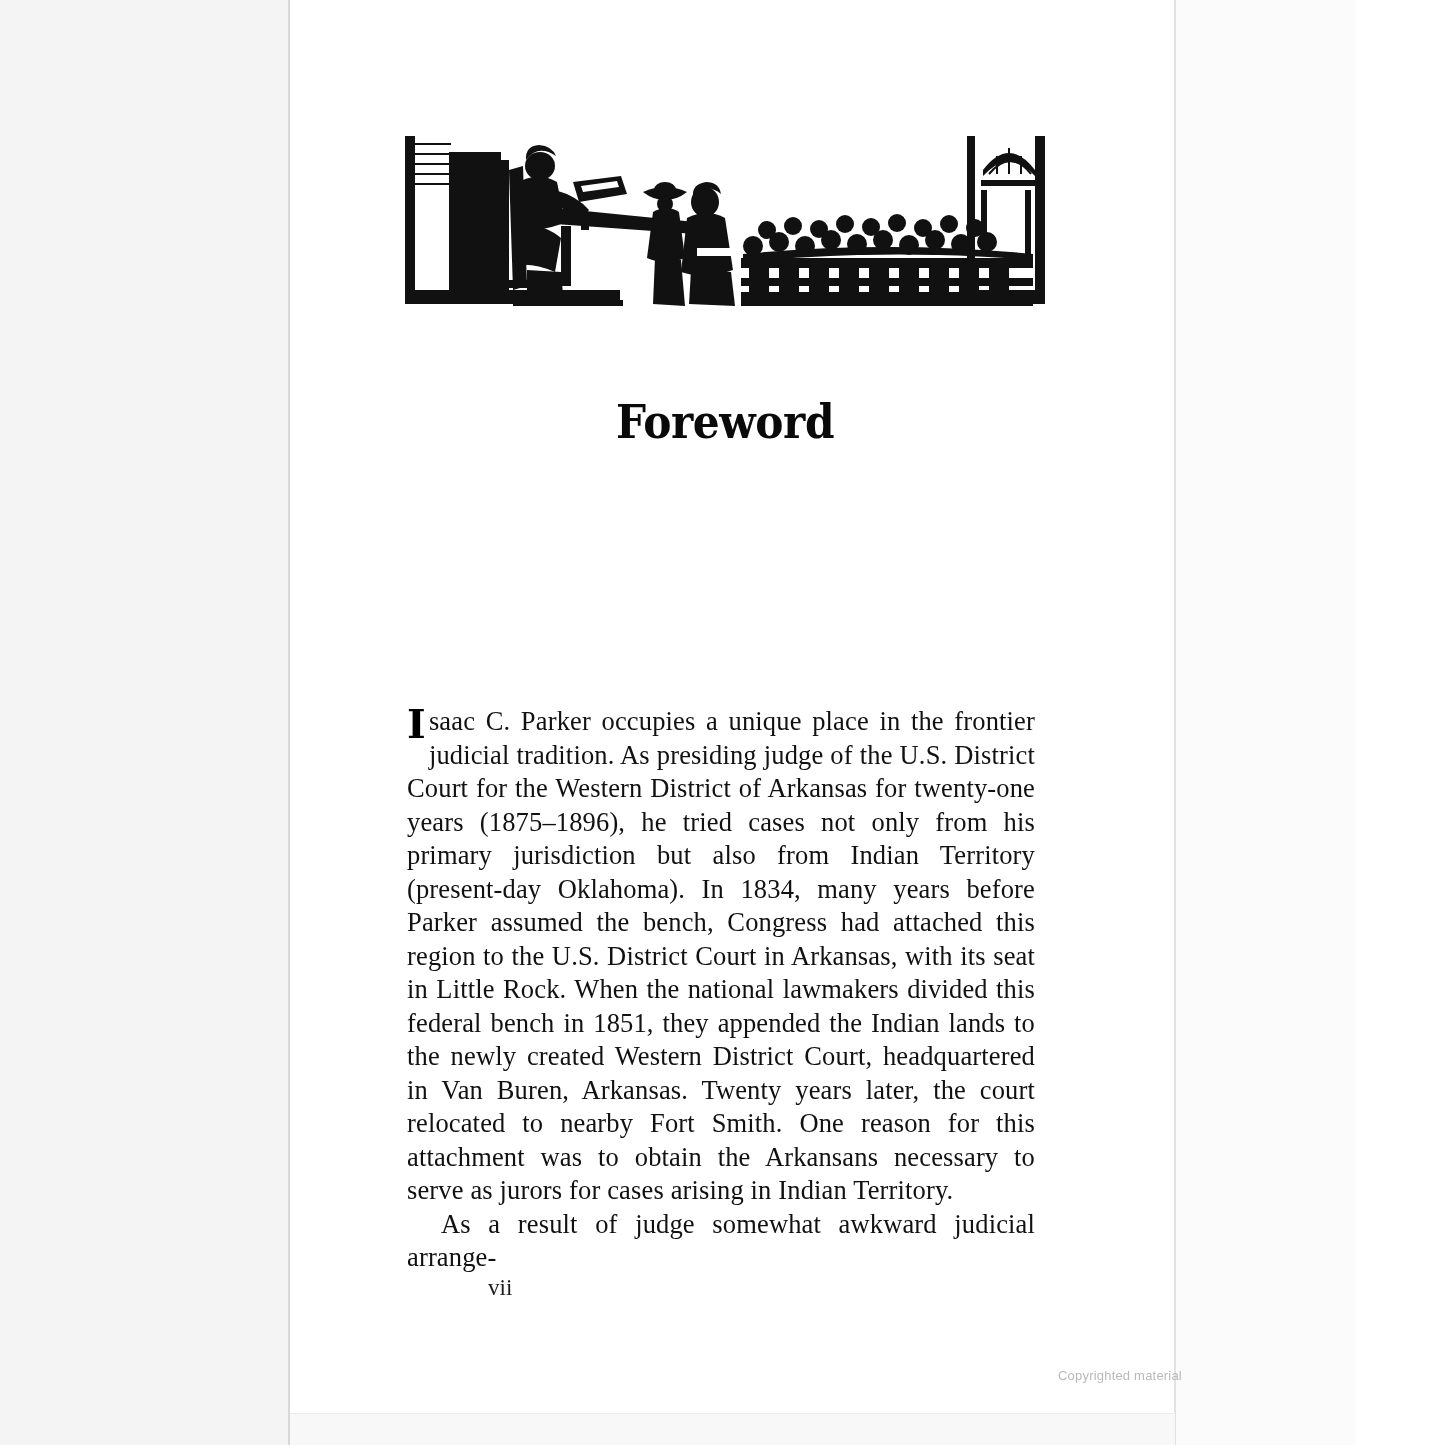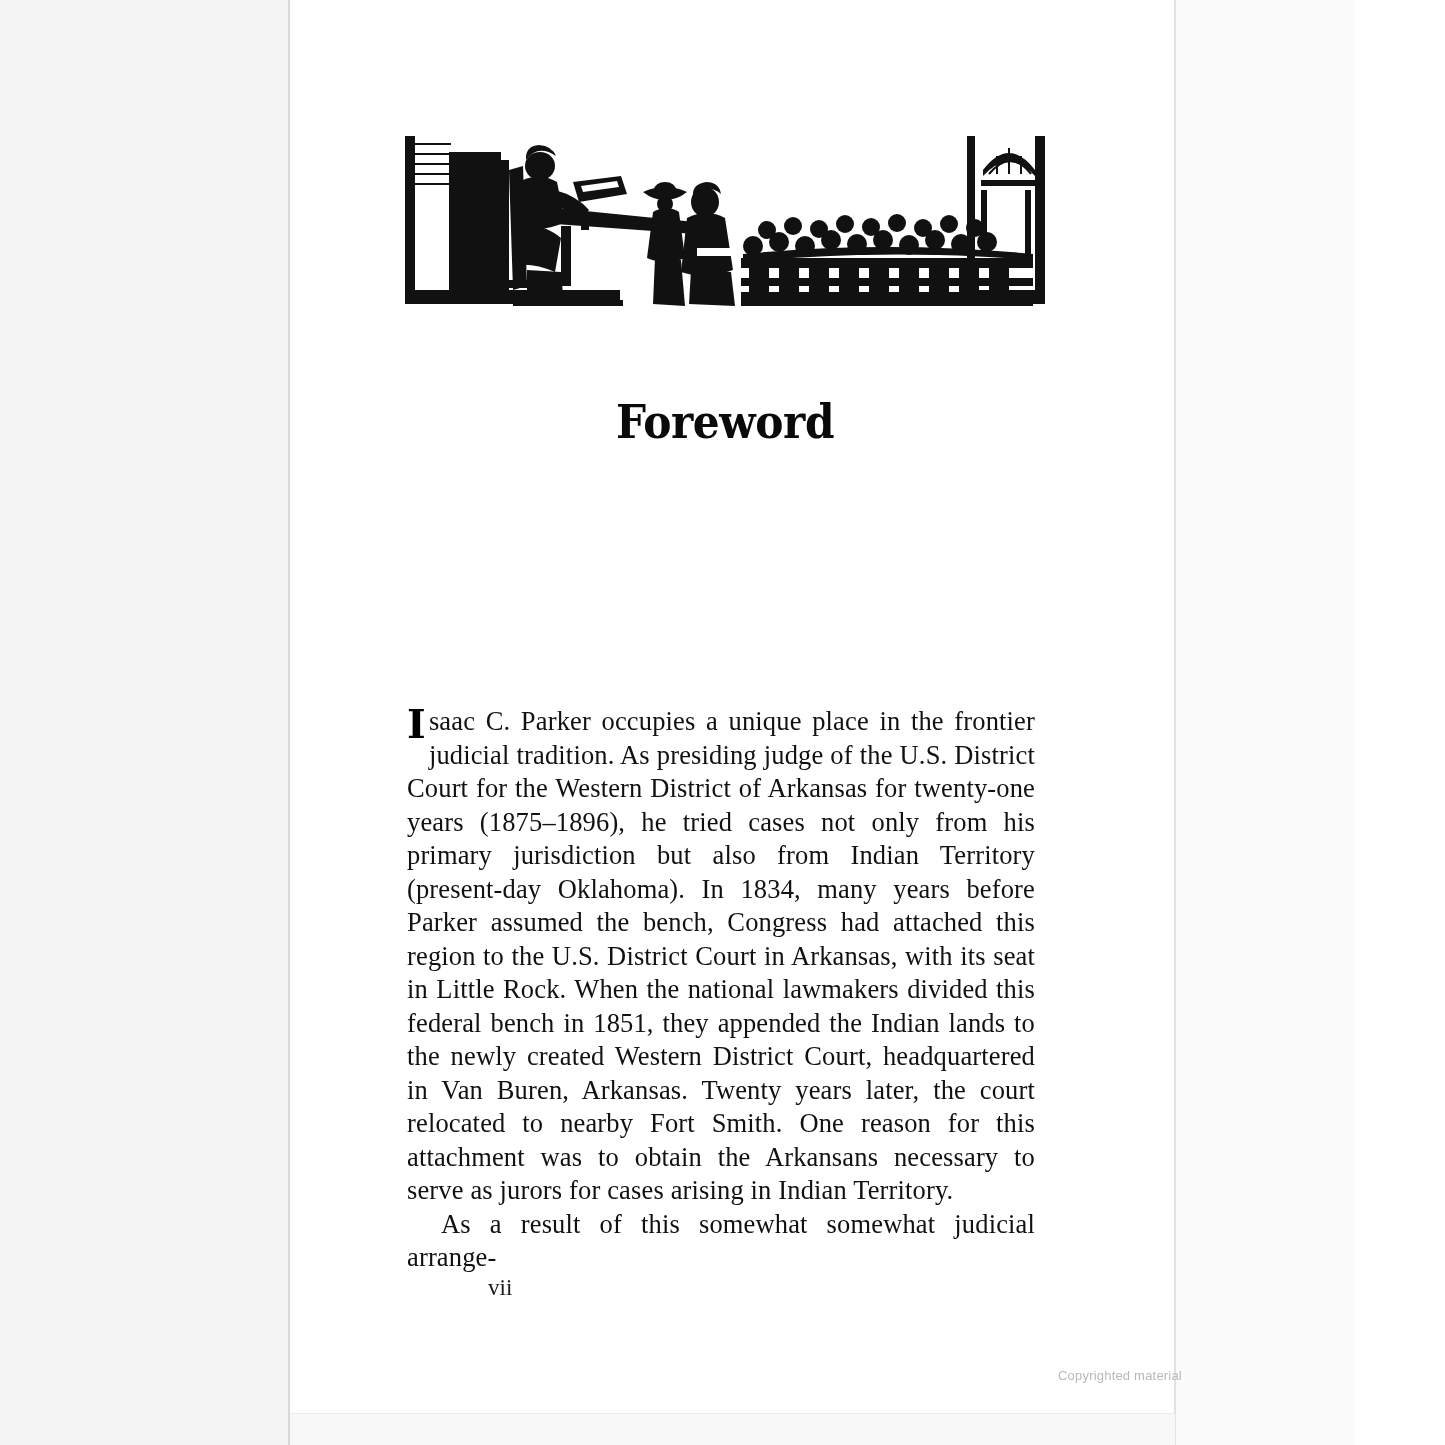--- a/index.html
+++ b/index.html
@@ -248,20 +248,20 @@
         <rect x="620" y="60" width="6" height="66"></rect>
         <rect x="560" y="160" width="80" height="14"></rect>
       </g>
     </svg>
   </div>
 
   <div class="chapter-title">Foreword</div>
 
   <div class="body-col">
     <p class="first"><span class="dropcap">I</span><span>saac C. Parker occupies a unique place in the frontier judicial tradition. As presiding judge of the U.S. District Court for the Western District of Arkansas for twenty-one years (1875–1896), he tried cases not only from his primary jurisdiction but also from Indian Territory (present-day Oklahoma). In 1834, many years before Parker assumed the bench, Congress had attached this region to the U.S. District Court in Arkansas, with its seat in Little Rock. When the national lawmakers divided this federal bench in 1851, they appended the Indian lands to the newly created Western District Court, headquartered in Van Buren, Arkansas. Twenty years later, the court relocated to nearby Fort Smith. One reason for this attachment was to obtain the Arkansans necessary to serve as jurors for cases arising in Indian Territory.</span></p>
-    <p class="cont">As a result of this somewhat somewhat judicial arrange-</p>
+    <p class="cont">As a result of judge somewhat awkward judicial arrange-</p>
   </div>
 
   <div class="folio">vii</div>
 
   <div class="copyright-note">Copyrighted material</div>
 
 </div>
 
 </body></html>

